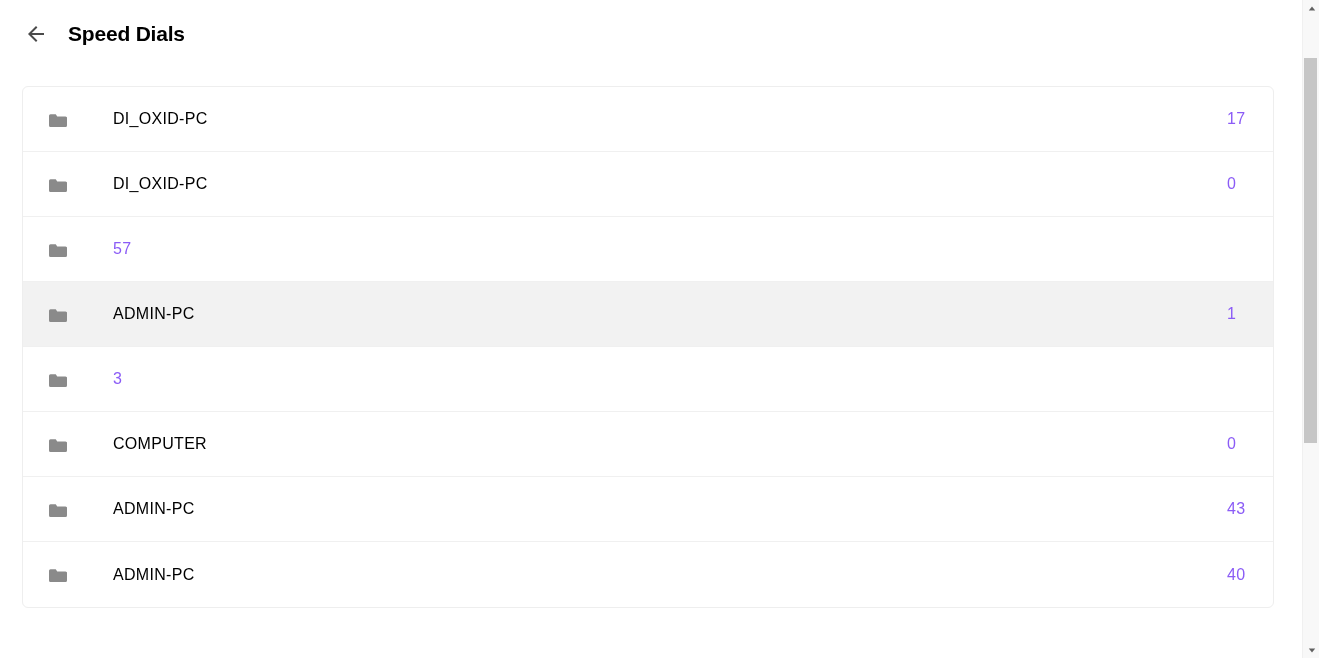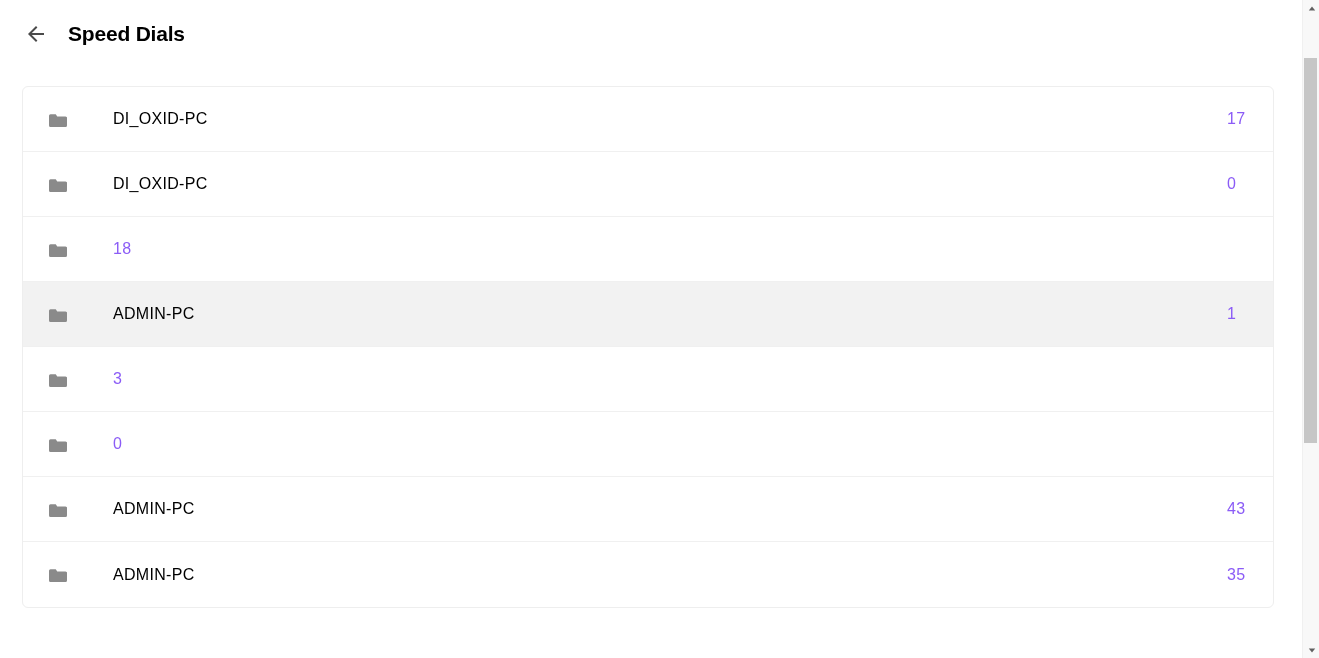--- a/index.html
+++ b/index.html
@@ -164,21 +164,21 @@
         </div>
         <div class="item-label">DI_OXID-PC</div>
         <div class="item-count">0</div>
       </div>
       <div class="list-item">
         <div class="folder-icon">
           <svg viewBox="0 0 24 20">
             <path d="M2 3 h7 l2 3 h11 a2 2 0 0 1 2 2 v10 a2 2 0 0 1 -2 2 h-20 a2 2 0 0 1 -2 -2 v-13 a2 2 0 0 1 2 -2 z M0 7 h24 v1 h-24 z"></path>
           </svg>
         </div>
-        <div class="item-count">18</div>
+        <div class="item-count">57</div>
       </div>
       <div class="list-item highlighted">
         <div class="folder-icon">
           <svg viewBox="0 0 24 20">
             <path d="M2 3 h7 l2 3 h11 a2 2 0 0 1 2 2 v10 a2 2 0 0 1 -2 2 h-20 a2 2 0 0 1 -2 -2 v-13 a2 2 0 0 1 2 -2 z M0 7 h24 v1 h-24 z"></path>
           </svg>
         </div>
         <div class="item-label">ADMIN-PC</div>
         <div class="item-count">1</div>
       </div>
@@ -189,39 +189,40 @@
           </svg>
         </div>
         <div class="item-count">3</div>
       </div>
       <div class="list-item">
         <div class="folder-icon">
           <svg viewBox="0 0 24 20">
             <path d="M2 3 h7 l2 3 h11 a2 2 0 0 1 2 2 v10 a2 2 0 0 1 -2 2 h-20 a2 2 0 0 1 -2 -2 v-13 a2 2 0 0 1 2 -2 z M0 7 h24 v1 h-24 z"></path>
           </svg>
         </div>
+        <div class="item-label">COMPUTER</div>
         <div class="item-count">0</div>
       </div>
       <div class="list-item">
         <div class="folder-icon">
           <svg viewBox="0 0 24 20">
             <path d="M2 3 h7 l2 3 h11 a2 2 0 0 1 2 2 v10 a2 2 0 0 1 -2 2 h-20 a2 2 0 0 1 -2 -2 v-13 a2 2 0 0 1 2 -2 z M0 7 h24 v1 h-24 z"></path>
           </svg>
         </div>
         <div class="item-label">ADMIN-PC</div>
         <div class="item-count">43</div>
       </div>
       <div class="list-item">
         <div class="folder-icon">
           <svg viewBox="0 0 24 20">
             <path d="M2 3 h7 l2 3 h11 a2 2 0 0 1 2 2 v10 a2 2 0 0 1 -2 2 h-20 a2 2 0 0 1 -2 -2 v-13 a2 2 0 0 1 2 -2 z M0 7 h24 v1 h-24 z"></path>
           </svg>
         </div>
         <div class="item-label">ADMIN-PC</div>
-        <div class="item-count">35</div>
+        <div class="item-count">40</div>
       </div>
     </div>
 </div>
 
 <div class="scrollbar-track">
   <div class="scrollbar-arrow up">
     <svg viewBox="0 0 10 10">
         <path d="M5 2 L9 7 L1 7 Z"></path>
       </svg>
   </div>

